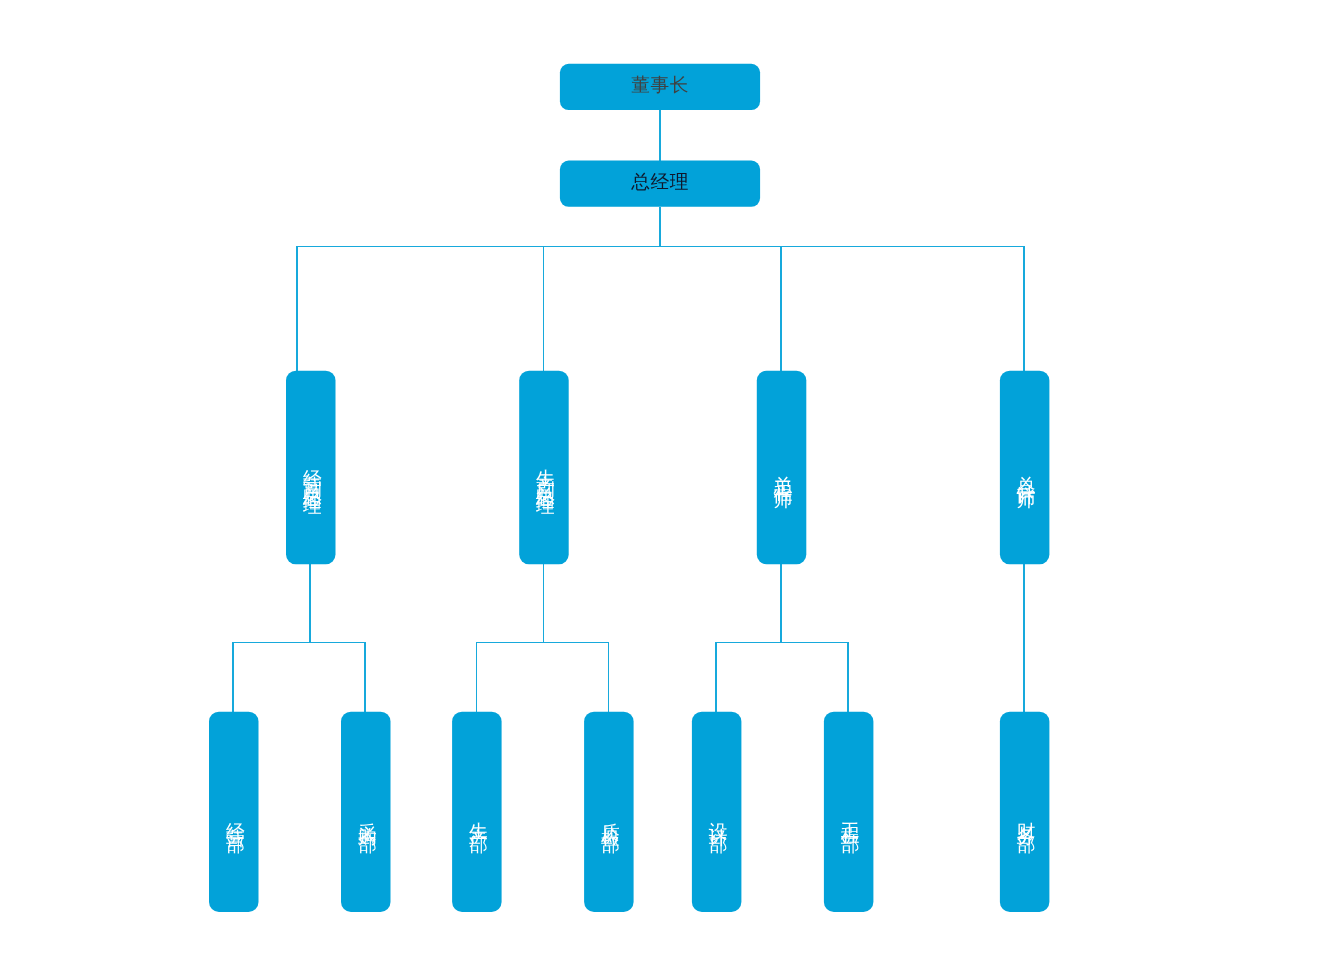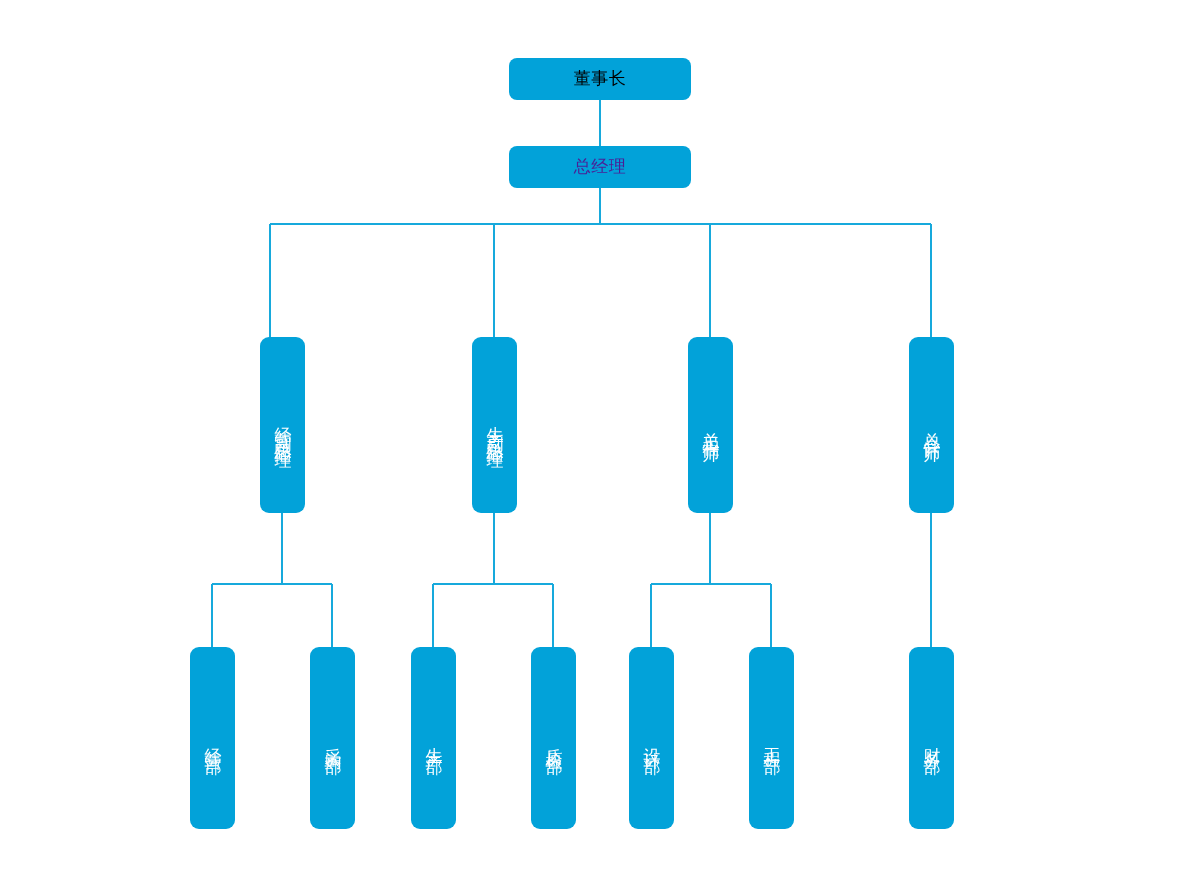--- a/index.html
+++ b/index.html
@@ -81,24 +81,24 @@
       <polyline points="433,584 553,584" fill="none" stroke="#17A9DC" stroke-width="1.4" shape-rendering="crispEdges"></polyline>
       <polyline points="433,584 433,647" fill="none" stroke="#17A9DC" stroke-width="1.4" shape-rendering="crispEdges"></polyline>
       <polyline points="553,584 553,647" fill="none" stroke="#17A9DC" stroke-width="1.4" shape-rendering="crispEdges"></polyline>
       <polyline points="710,513 710,584" fill="none" stroke="#17A9DC" stroke-width="1.4" shape-rendering="crispEdges"></polyline>
       <polyline points="651,584 771,584" fill="none" stroke="#17A9DC" stroke-width="1.4" shape-rendering="crispEdges"></polyline>
       <polyline points="651,584 651,647" fill="none" stroke="#17A9DC" stroke-width="1.4" shape-rendering="crispEdges"></polyline>
       <polyline points="771,584 771,647" fill="none" stroke="#17A9DC" stroke-width="1.4" shape-rendering="crispEdges"></polyline>
       <polyline points="931,513 931,647" fill="none" stroke="#17A9DC" stroke-width="1.4" shape-rendering="crispEdges"></polyline>
     </svg>
   <div id="node-layer">
-      <div class="node horizontal" style="left: 509px; top: 58px; width: 182px; height: 42px; background: rgb(2, 162, 217); color: #000000;">
+      <div class="node horizontal" style="left: 509px; top: 58px; width: 182px; height: 42px; background: rgb(2, 162, 217); color: #404040;">
         <span class="node-label">董事长</span>
       </div>
-      <div class="node horizontal" style="left: 509px; top: 146px; width: 182px; height: 42px; background: rgb(2, 162, 217); color: #4c1d95;">
+      <div class="node horizontal" style="left: 509px; top: 146px; width: 182px; height: 42px; background: rgb(2, 162, 217); color: #0f172a;">
         <span class="node-label">总经理</span>
       </div>
       <div class="node vertical" style="left: 260px; top: 337px; width: 45px; height: 176px; background: rgb(2, 162, 217); color: rgb(255, 255, 255);">
         <span class="node-label">经营副总经理</span>
       </div>
       <div class="node vertical" style="left: 472px; top: 337px; width: 45px; height: 176px; background: rgb(2, 162, 217); color: rgb(255, 255, 255);">
         <span class="node-label">生产副总经理</span>
       </div>
       <div class="node vertical" style="left: 688px; top: 337px; width: 45px; height: 176px; background: rgb(2, 162, 217); color: rgb(255, 255, 255);">
         <span class="node-label">总工程师</span>

